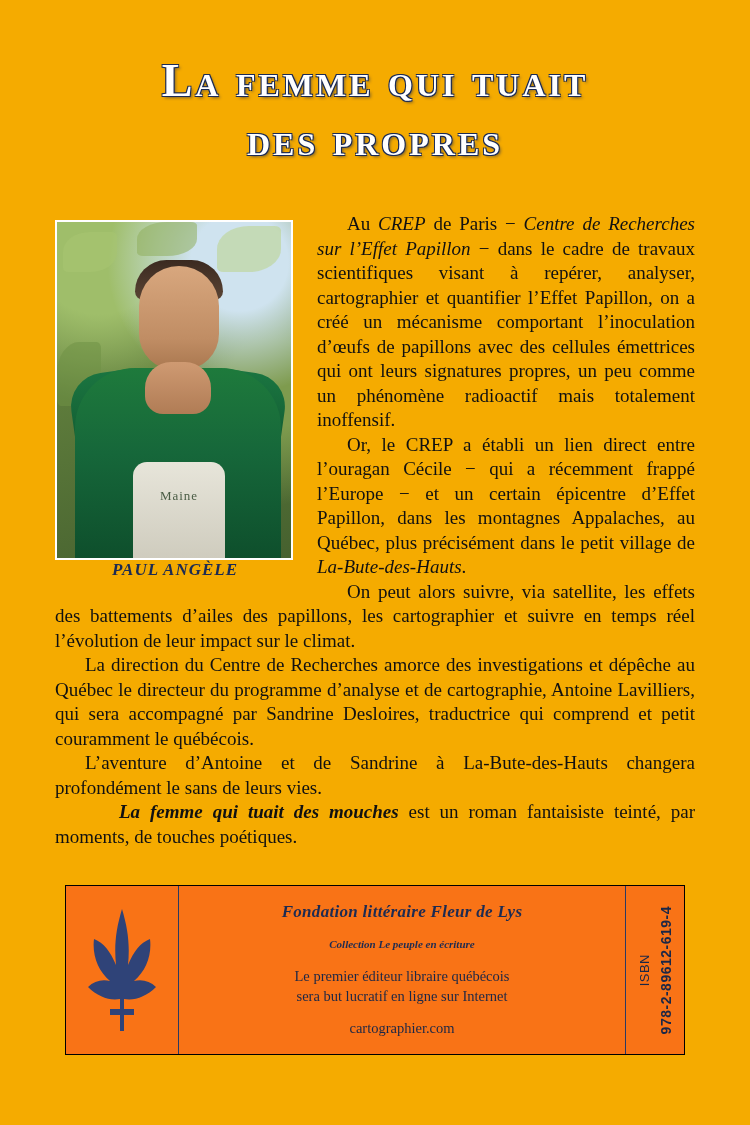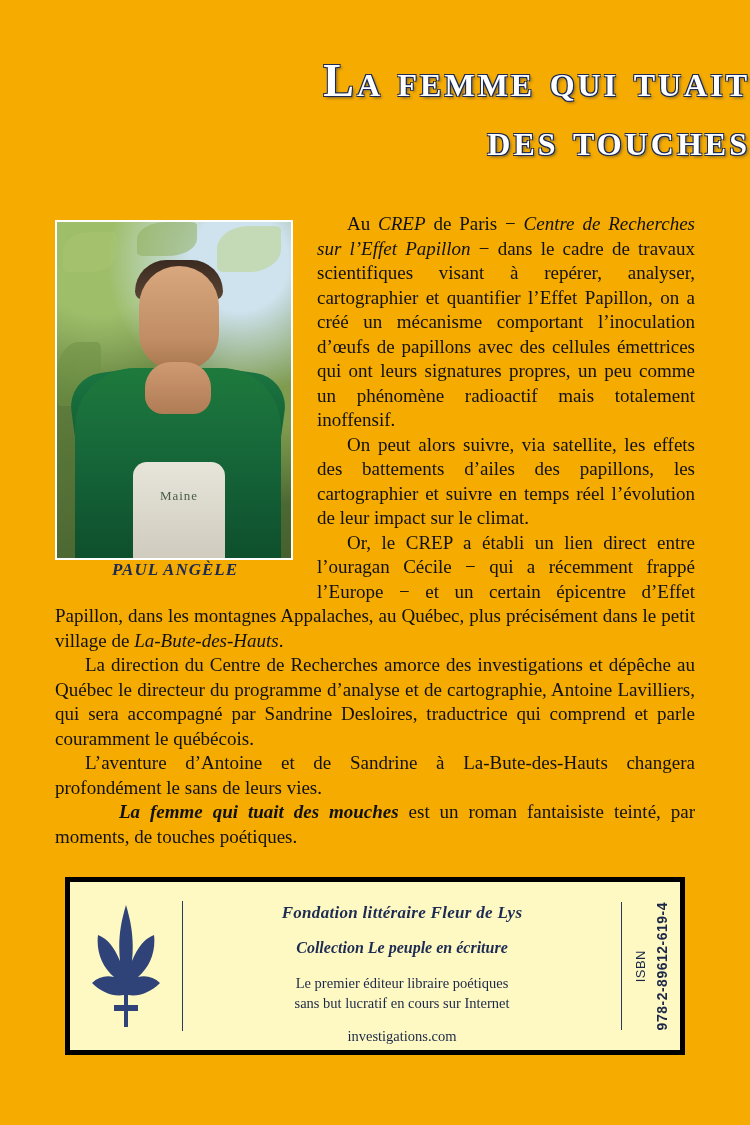--- a/index.html
+++ b/index.html
@@ -16,21 +16,21 @@
   }
   .page {
     position: absolute;
     inset: 0;
     background: #f5ab00;
   }
 
   
   .title-block {
     padding-top: 52px;
-    text-align: right;
+    text-align: center;
   }
   .title-line {
     font-family: "Liberation Serif", serif;
     font-variant: small-caps;
     font-weight: bold;
     font-size: 46px;
     letter-spacing: 3px;
     color: #ffffff;
     line-height: 1.28;
     text-shadow:
@@ -153,24 +153,23 @@
   .it { font-style: italic; }
   .bi { font-style: italic; font-weight: bold; margin-left: 34px; }
 
   
   .publisher {
     position: absolute;
     left: 65px;
     right: 65px;
     bottom: 70px;
     height: 168px;
-    background: #fef9c3;
-    border: 5px solid #000000;
+    background: #f97316;
+    border: 1px solid #000000;
     display: flex;
-    align-items: center;
   }
   .pub-logo {
     width: 112px;
     border-right: 1px solid #2b3a63;
     display: flex;
     align-items: center;
     justify-content: center;
   }
   .pub-main {
     flex: 1;
@@ -182,21 +181,21 @@
     font-family: "Liberation Serif", serif;
     font-style: italic;
     font-weight: bold;
     font-size: 17px;
     letter-spacing: .3px;
   }
   .pub-collection {
     font-family: "Liberation Serif", serif;
     font-style: italic;
     font-weight: bold;
-    font-size: 16px;
+    font-size: 11px;
     margin-top: 16px;
   }
   .pub-desc {
     font-size: 14.5px;
     line-height: 1.35;
     margin-top: 17px;
     color: #1b2747;
   }
   .pub-site {
     font-size: 14.5px;
@@ -221,21 +220,21 @@
   }
   .vert.num { font-size: 14px; font-weight: bold; }
 </style>
 </head>
 <body>
 
 <div class="page">
 
   <div class="title-block">
     <div class="title-line">La femme qui tuait</div>
-    <div class="title-line">des touches</div>
+    <div class="title-line">des propres</div>
   </div>
 
   <div class="content">
 
     <div class="photo-wrap">
       <div class="photo">
         <div class="ph-sky"></div>
         <div class="ph-leaf" style="left:6px;top:10px;width:54px;height:40px;background:#a7c471;"></div>
         <div class="ph-leaf" style="left:160px;top:4px;width:64px;height:46px;background:#bcd488;"></div>
         <div class="ph-leaf" style="left:80px;top:0px;width:60px;height:34px;background:#8fae5d;"></div>
@@ -248,44 +247,44 @@
         </div>
         <div class="ph-hair"></div>
         <div class="ph-head"></div>
         <div class="ph-hands"></div>
       </div>
       <div class="author">PAUL ANGÈLE</div>
     </div>
 
     <div class="body-text">
       <p><span>Au </span><span class="it">CREP</span><span> de Paris − </span><span class="it">Centre de Recherches sur l’Effet Papillon</span><span> − dans le cadre de travaux scientifiques visant à repérer, analyser, cartographier et quantifier l’Effet Papillon, on a créé un mécanisme comportant l’inoculation d’œufs de papillons avec des cellules émettrices qui ont leurs signatures propres, un peu comme un phénomène radioactif mais totalement inoffensif.</span></p>
+      <p><span>Or, le CREP a établi un lien direct entre l’ouragan Cécile − qui a récemment frappé l’Europe − et un certain épicentre d’Effet Papillon, dans les montagnes Appalaches, au Québec, plus précisément dans le petit village de </span><span class="it">La-Bute-des-Hauts</span><span>.</span></p>
       <p>On peut alors suivre, via satellite, les effets des battements d’ailes des papillons, les cartographier et suivre en temps réel l’évolution de leur impact sur le climat.</p>
-      <p><span>Or, le CREP a établi un lien direct entre l’ouragan Cécile − qui a récemment frappé l’Europe − et un certain épicentre d’Effet Papillon, dans les montagnes Appalaches, au Québec, plus précisément dans le petit village de </span><span class="it">La-Bute-des-Hauts</span><span>.</span></p>
-      <p>La direction du Centre de Recherches amorce des investigations et dépêche au Québec le directeur du programme d’analyse et de cartographie, Antoine Lavilliers, qui sera accompagné par Sandrine Desloires, traductrice qui comprend et parle couramment le québécois.</p>
+      <p>La direction du Centre de Recherches amorce des investigations et dépêche au Québec le directeur du programme d’analyse et de cartographie, Antoine Lavilliers, qui sera accompagné par Sandrine Desloires, traductrice qui comprend et petit couramment le québécois.</p>
       <p>L’aventure d’Antoine et de Sandrine à La-Bute-des-Hauts changera profondément le sans de leurs vies.</p>
       <p><span class="bi">La femme qui tuait des mouches</span><span> est un roman fantaisiste teinté, par moments, de touches poétiques.</span></p>
     </div>
   </div>
 
   <div class="publisher">
     <div class="pub-logo">
       <svg width="84" height="130" viewBox="0 0 84 130">
         <g fill="#2f4378">
           <path d="M42 4 C36 24 34 40 36 60 C30 46 24 38 14 34 C12 50 18 66 30 76 C22 74 14 76 8 82 C18 92 30 96 40 94 L40 104 L30 104 L30 110 L40 110 L40 126 L44 126 L44 110 L54 110 L54 104 L44 104 L44 94 C54 96 66 92 76 82 C70 76 62 74 54 76 C66 66 72 50 70 34 C60 38 54 46 48 60 C50 40 48 24 42 4 Z"></path>
         </g>
       </svg>
     </div>
     <div class="pub-main">
       <div class="pub-name">Fondation littéraire Fleur de Lys</div>
       <div class="pub-collection">Collection Le peuple en écriture</div>
       <div class="pub-desc">
-        <div>Le premier éditeur libraire poétiques</div>
-        <div>sans but lucratif en cours sur Internet</div>
+        <div>Le premier éditeur libraire québécois</div>
+        <div>sera but lucratif en ligne sur Internet</div>
       </div>
-      <div class="pub-site">investigations.com</div>
+      <div class="pub-site">cartographier.com</div>
     </div>
     <div class="pub-isbn">
       <span class="vert">ISBN</span>
       <span class="vert num">978-2-89612-619-4</span>
     </div>
   </div>
 
 </div>
 
 </body></html>

